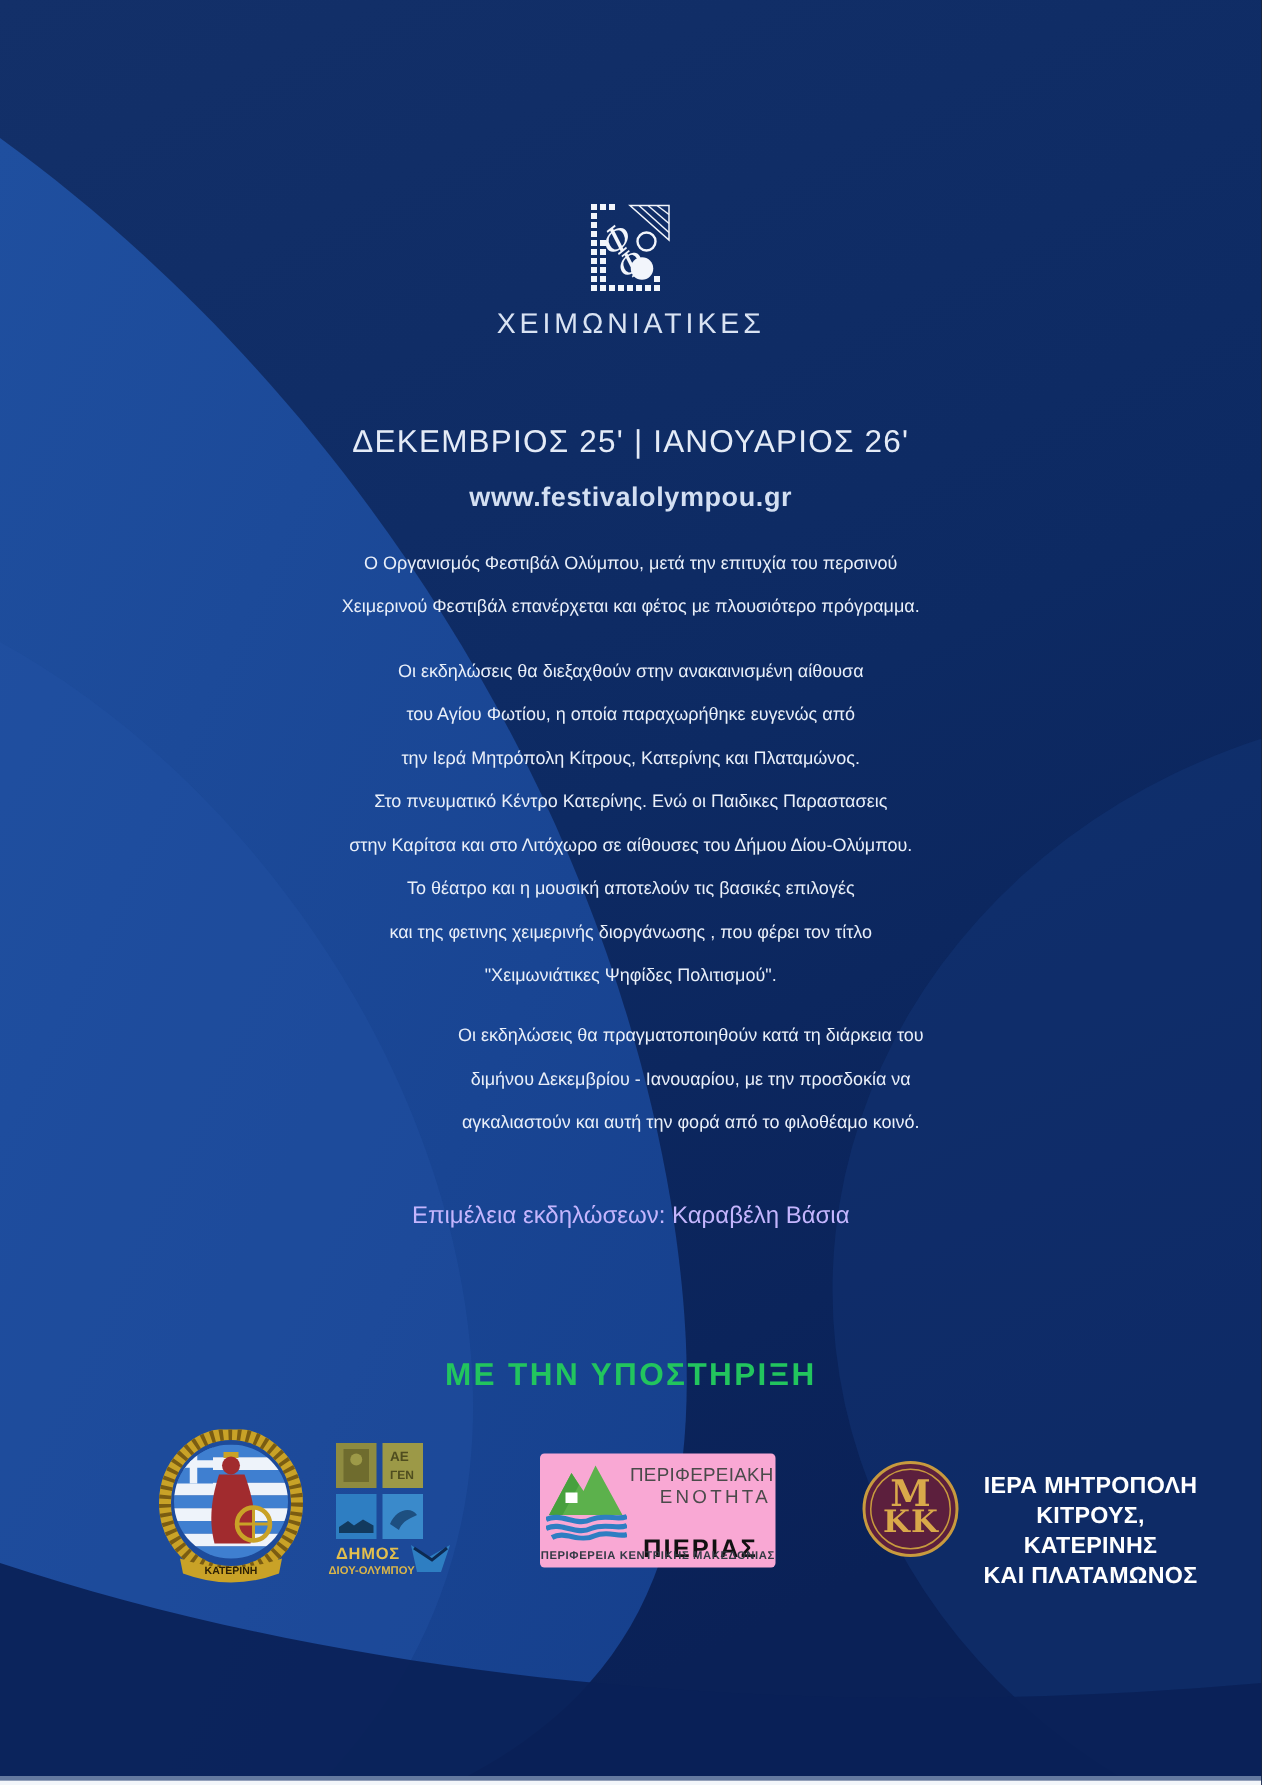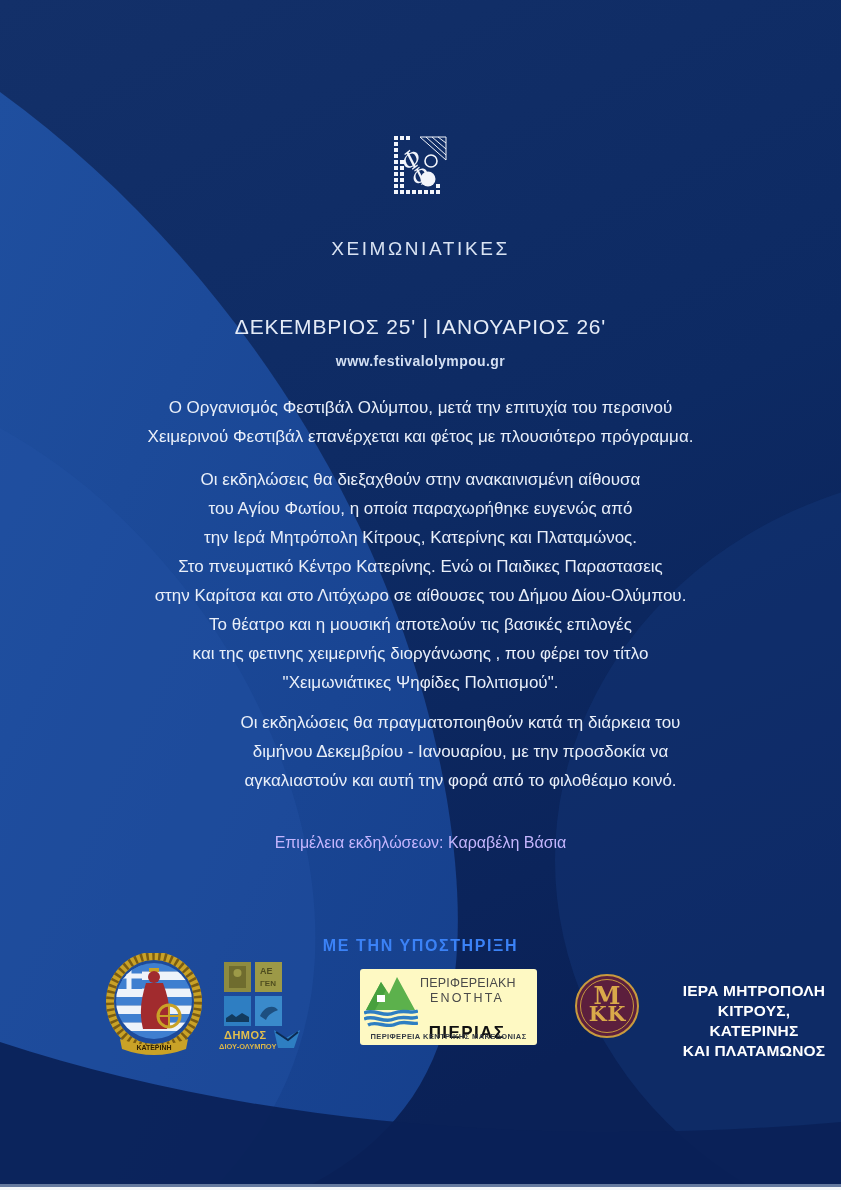--- a/index.html
+++ b/index.html
@@ -7,60 +7,60 @@
     position:relative;width:841px;height:1190px;overflow:hidden;
     background:#0d2a63;
     font-family:"Liberation Sans", sans-serif;
     -webkit-font-smoothing:antialiased;
   }
   .bg{position:absolute;left:0;top:0;width:841px;height:1190px;}
   .bottom-strip-gray{position:absolute;left:0;bottom:3px;width:100%;height:3px;background:#64799f;}
   .bottom-strip-white{position:absolute;left:0;bottom:0;width:100%;height:3px;background:#f3f6fa;}
 
   .abs{position:absolute;}
-  .ctr{left:0;width:841px;text-align:center;margin-top:32px;}
+  .ctr{left:0;width:841px;text-align:center;}
 
   .mosaic-logo{left:394px;top:136px;width:54px;height:64px;}
 
   .title-line{color:#d9e3f3;font-size:19px;letter-spacing:2.6px;font-weight:400;}
   .title1{top:206px;}
   .title2{top:240px;}
 
   .dates{top:283px;color:#e4ebf7;font-size:21px;letter-spacing:0.8px;font-weight:400;}
-  .website{top:321px;color:#d3dff2;font-size:14px;font-weight:bold;letter-spacing:0.4px;}
-
-  .para{color:#e9eff9;font-size:17px;line-height:29px;white-space:pre-line;font-weight:400;}
+  .website{top:321px;color:#d3dff2;font-size:18px;font-weight:bold;letter-spacing:0.4px;}
+
+  .para{color:#e9eff9;font-size:12px;line-height:29px;white-space:pre-line;font-weight:400;}
   .p1{top:361px;}
   .p2{top:433px;}
   .p3{top:578px;}
   .p4{top:676px;padding-left:40px;}
 
   .credit{color:#c4b5fd;font-size:16px;font-weight:400;}
   .credit1{top:802px;}
   .credit2{top:831px;}
 
-  .support{top:905px;color:#3b82f6;font-size:16px;font-weight:bold;letter-spacing:1.6px;}
+  .support{top:905px;color:#22c55e;font-size:21px;font-weight:bold;letter-spacing:1.6px;}
 
   
   .sp-katerini{left:106px;top:953px;width:96px;height:107px;}
   .sp-diou{left:216px;top:960px;width:88px;height:96px;}
 
-  .sp-pieria{left:360px;top:969px;width:177px;height:76px;background:#fef9c3;border-radius:3px;}
+  .sp-pieria{left:360px;top:969px;width:157px;height:76px;background:#f9a8d4;border-radius:3px;}
   .pieria-art{position:absolute;left:4px;top:6px;width:54px;height:52px;}
   .pieria-text{position:absolute;left:60px;top:7px;width:94px;text-align:center;color:#4a4a4a;}
   .pieria-l1{font-size:12.5px;letter-spacing:0.2px;}
-  .pieria-l2{font-size:12.5px;letter-spacing:2.2px;margin-top:1px;}
+  .pieria-l2{font-size:12.5px;letter-spacing:2.2px;margin-top:1px;text-align:right;}
   .pieria-l3{font-size:17px;font-weight:bold;color:#111111;letter-spacing:1.4px;margin-top:18px;}
   .pieria-footer{position:absolute;left:0;bottom:4px;width:100%;text-align:center;font-size:7.5px;font-weight:bold;color:#333a44;letter-spacing:0.4px;}
 
   .sp-metro-emblem{left:575px;top:974px;width:64px;height:64px;border-radius:50%;
     background:#5c1f3d;border:2px solid #c89a3e;box-sizing:border-box;}
   .metro-inner-ring{position:absolute;left:3px;top:3px;right:3px;bottom:3px;border:1px solid #c89a3e;border-radius:50%;}
   .metro-mono{position:absolute;left:0;top:0;width:100%;height:100%;}
-  .sp-metro-text{left:675px;top:981px;width:158px;text-align:center;color:#ffffff;
+  .sp-metro-text{left:648px;top:981px;width:158px;text-align:center;color:#ffffff;
     font-size:15.5px;font-weight:bold;line-height:20px;letter-spacing:0.2px;}
 </style>
 </head>
 <body>
 
 <div class="poster">
 
   <svg class="bg" viewBox="0 0 841 1190" preserveAspectRatio="none" aria-hidden="true">
     <defs>
       <linearGradient id="base" x1="0" y1="0" x2="0.35" y2="1">

